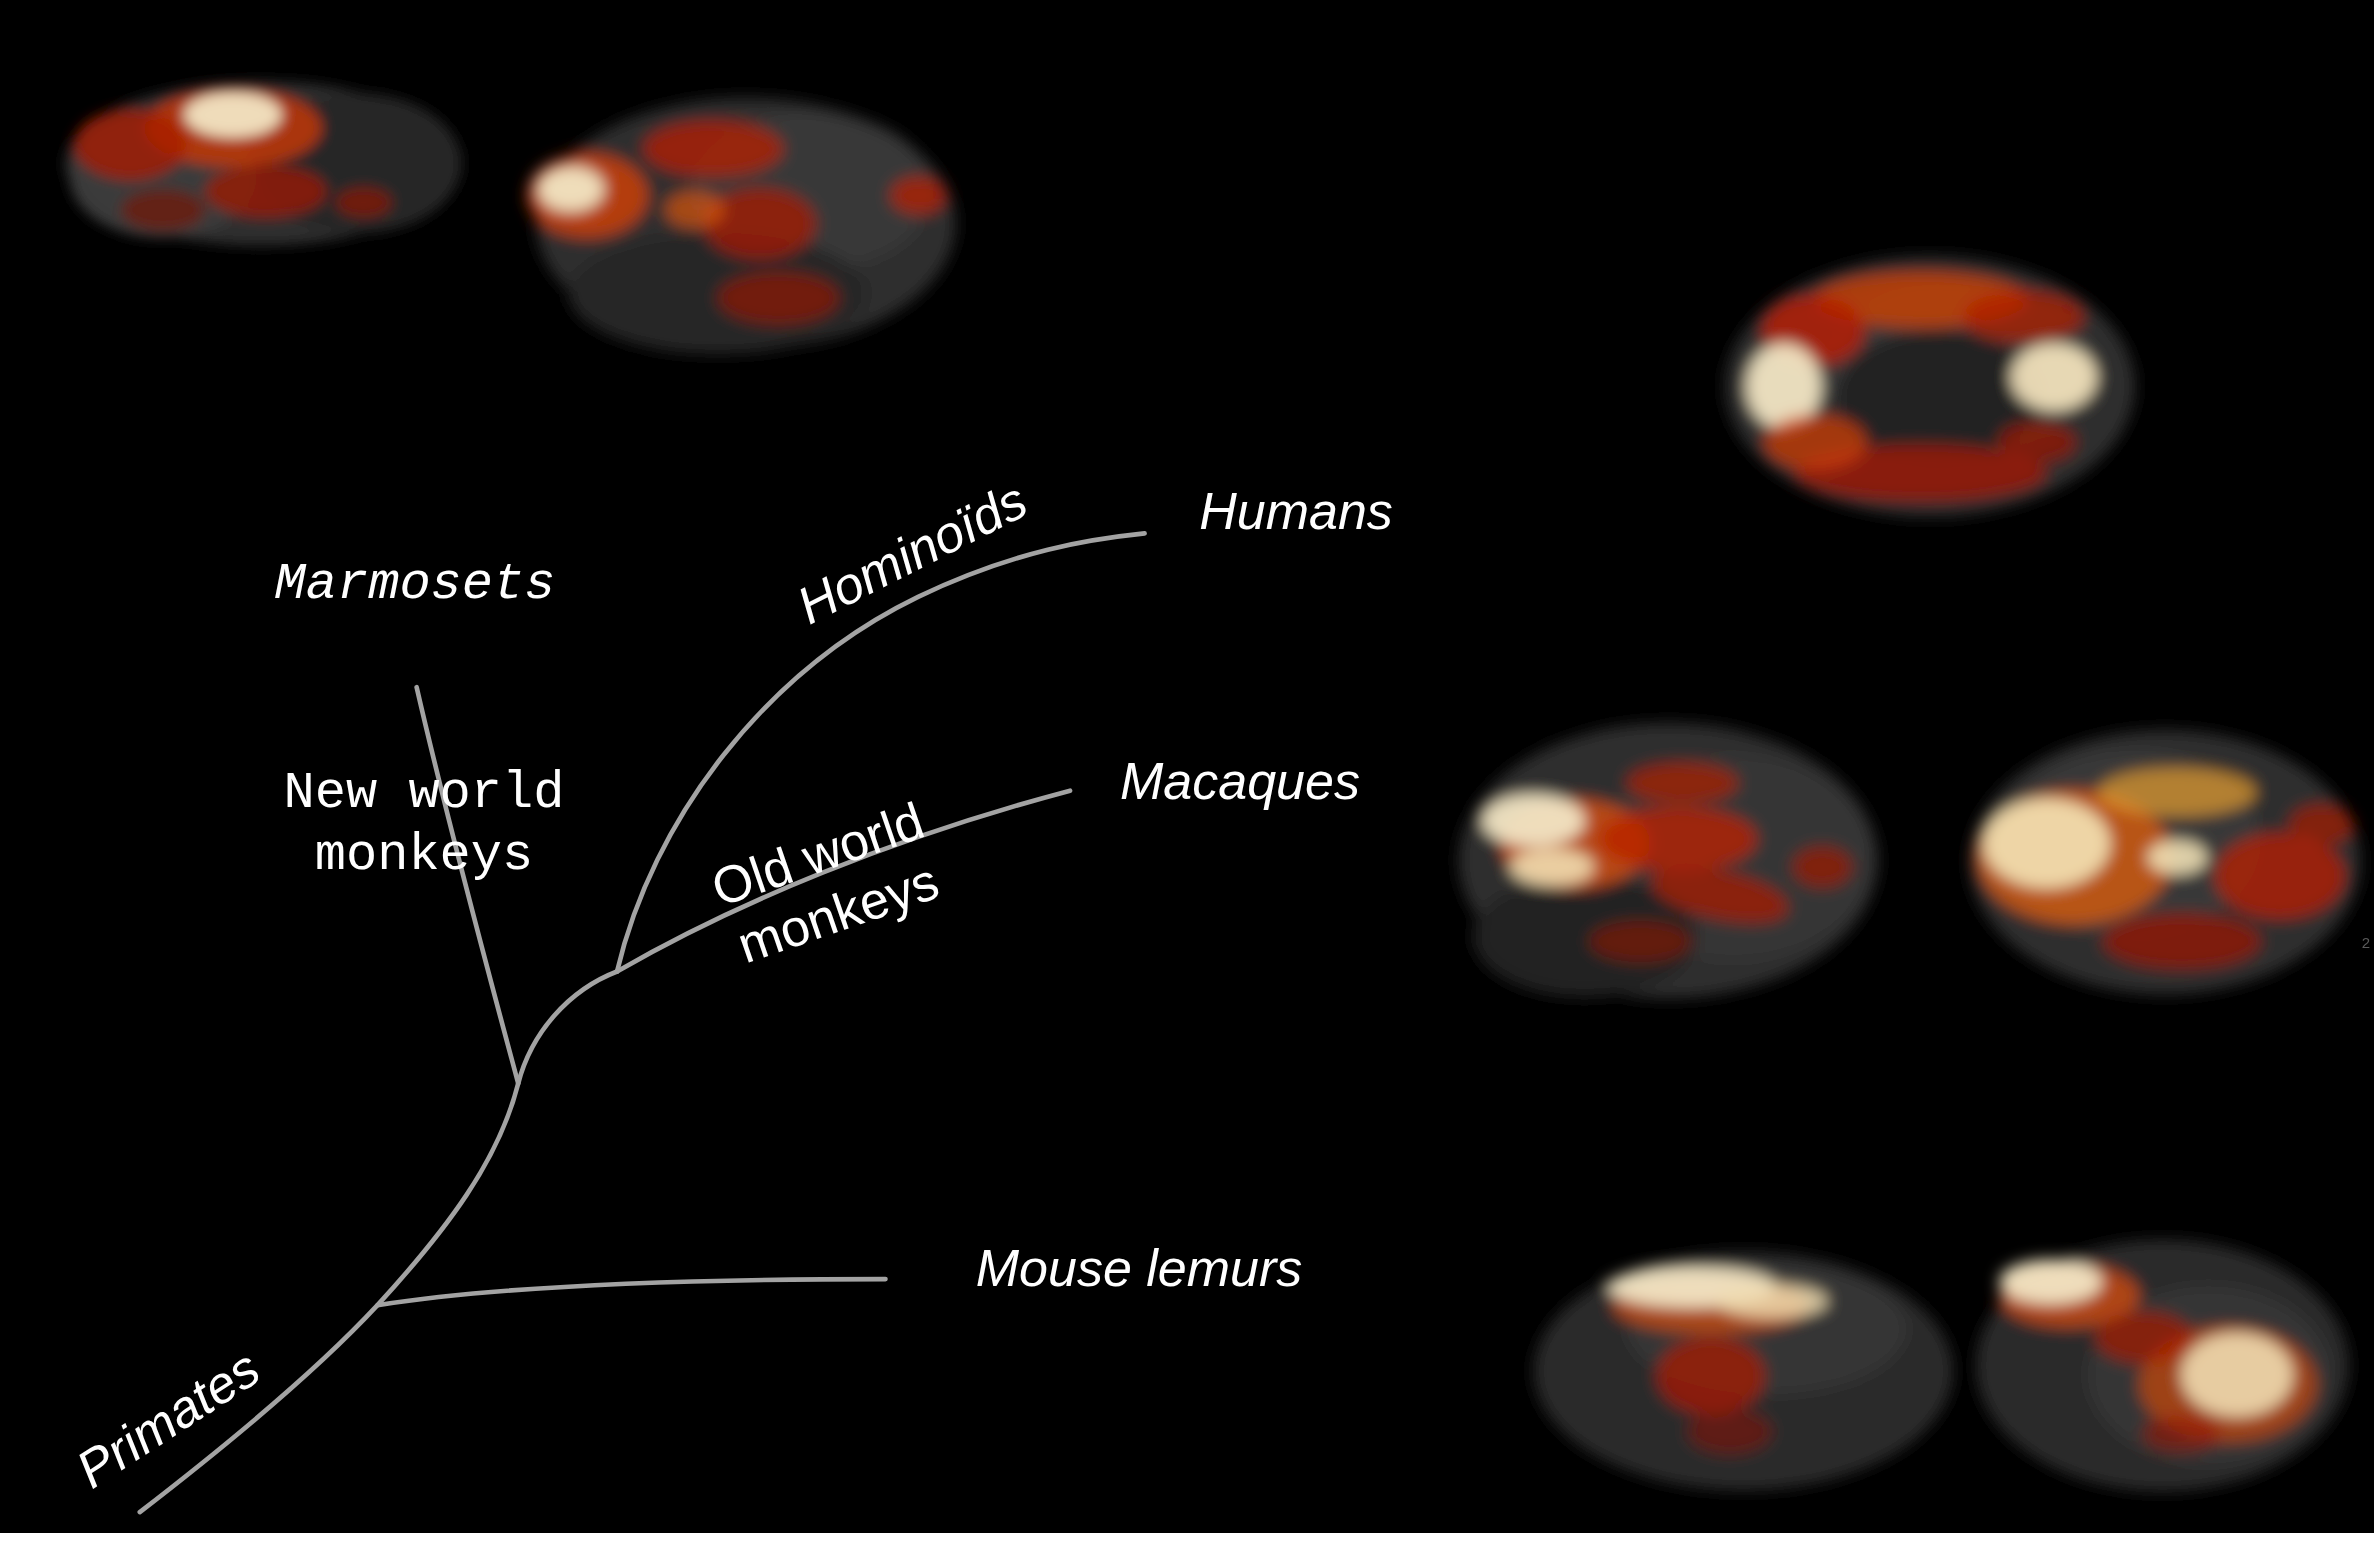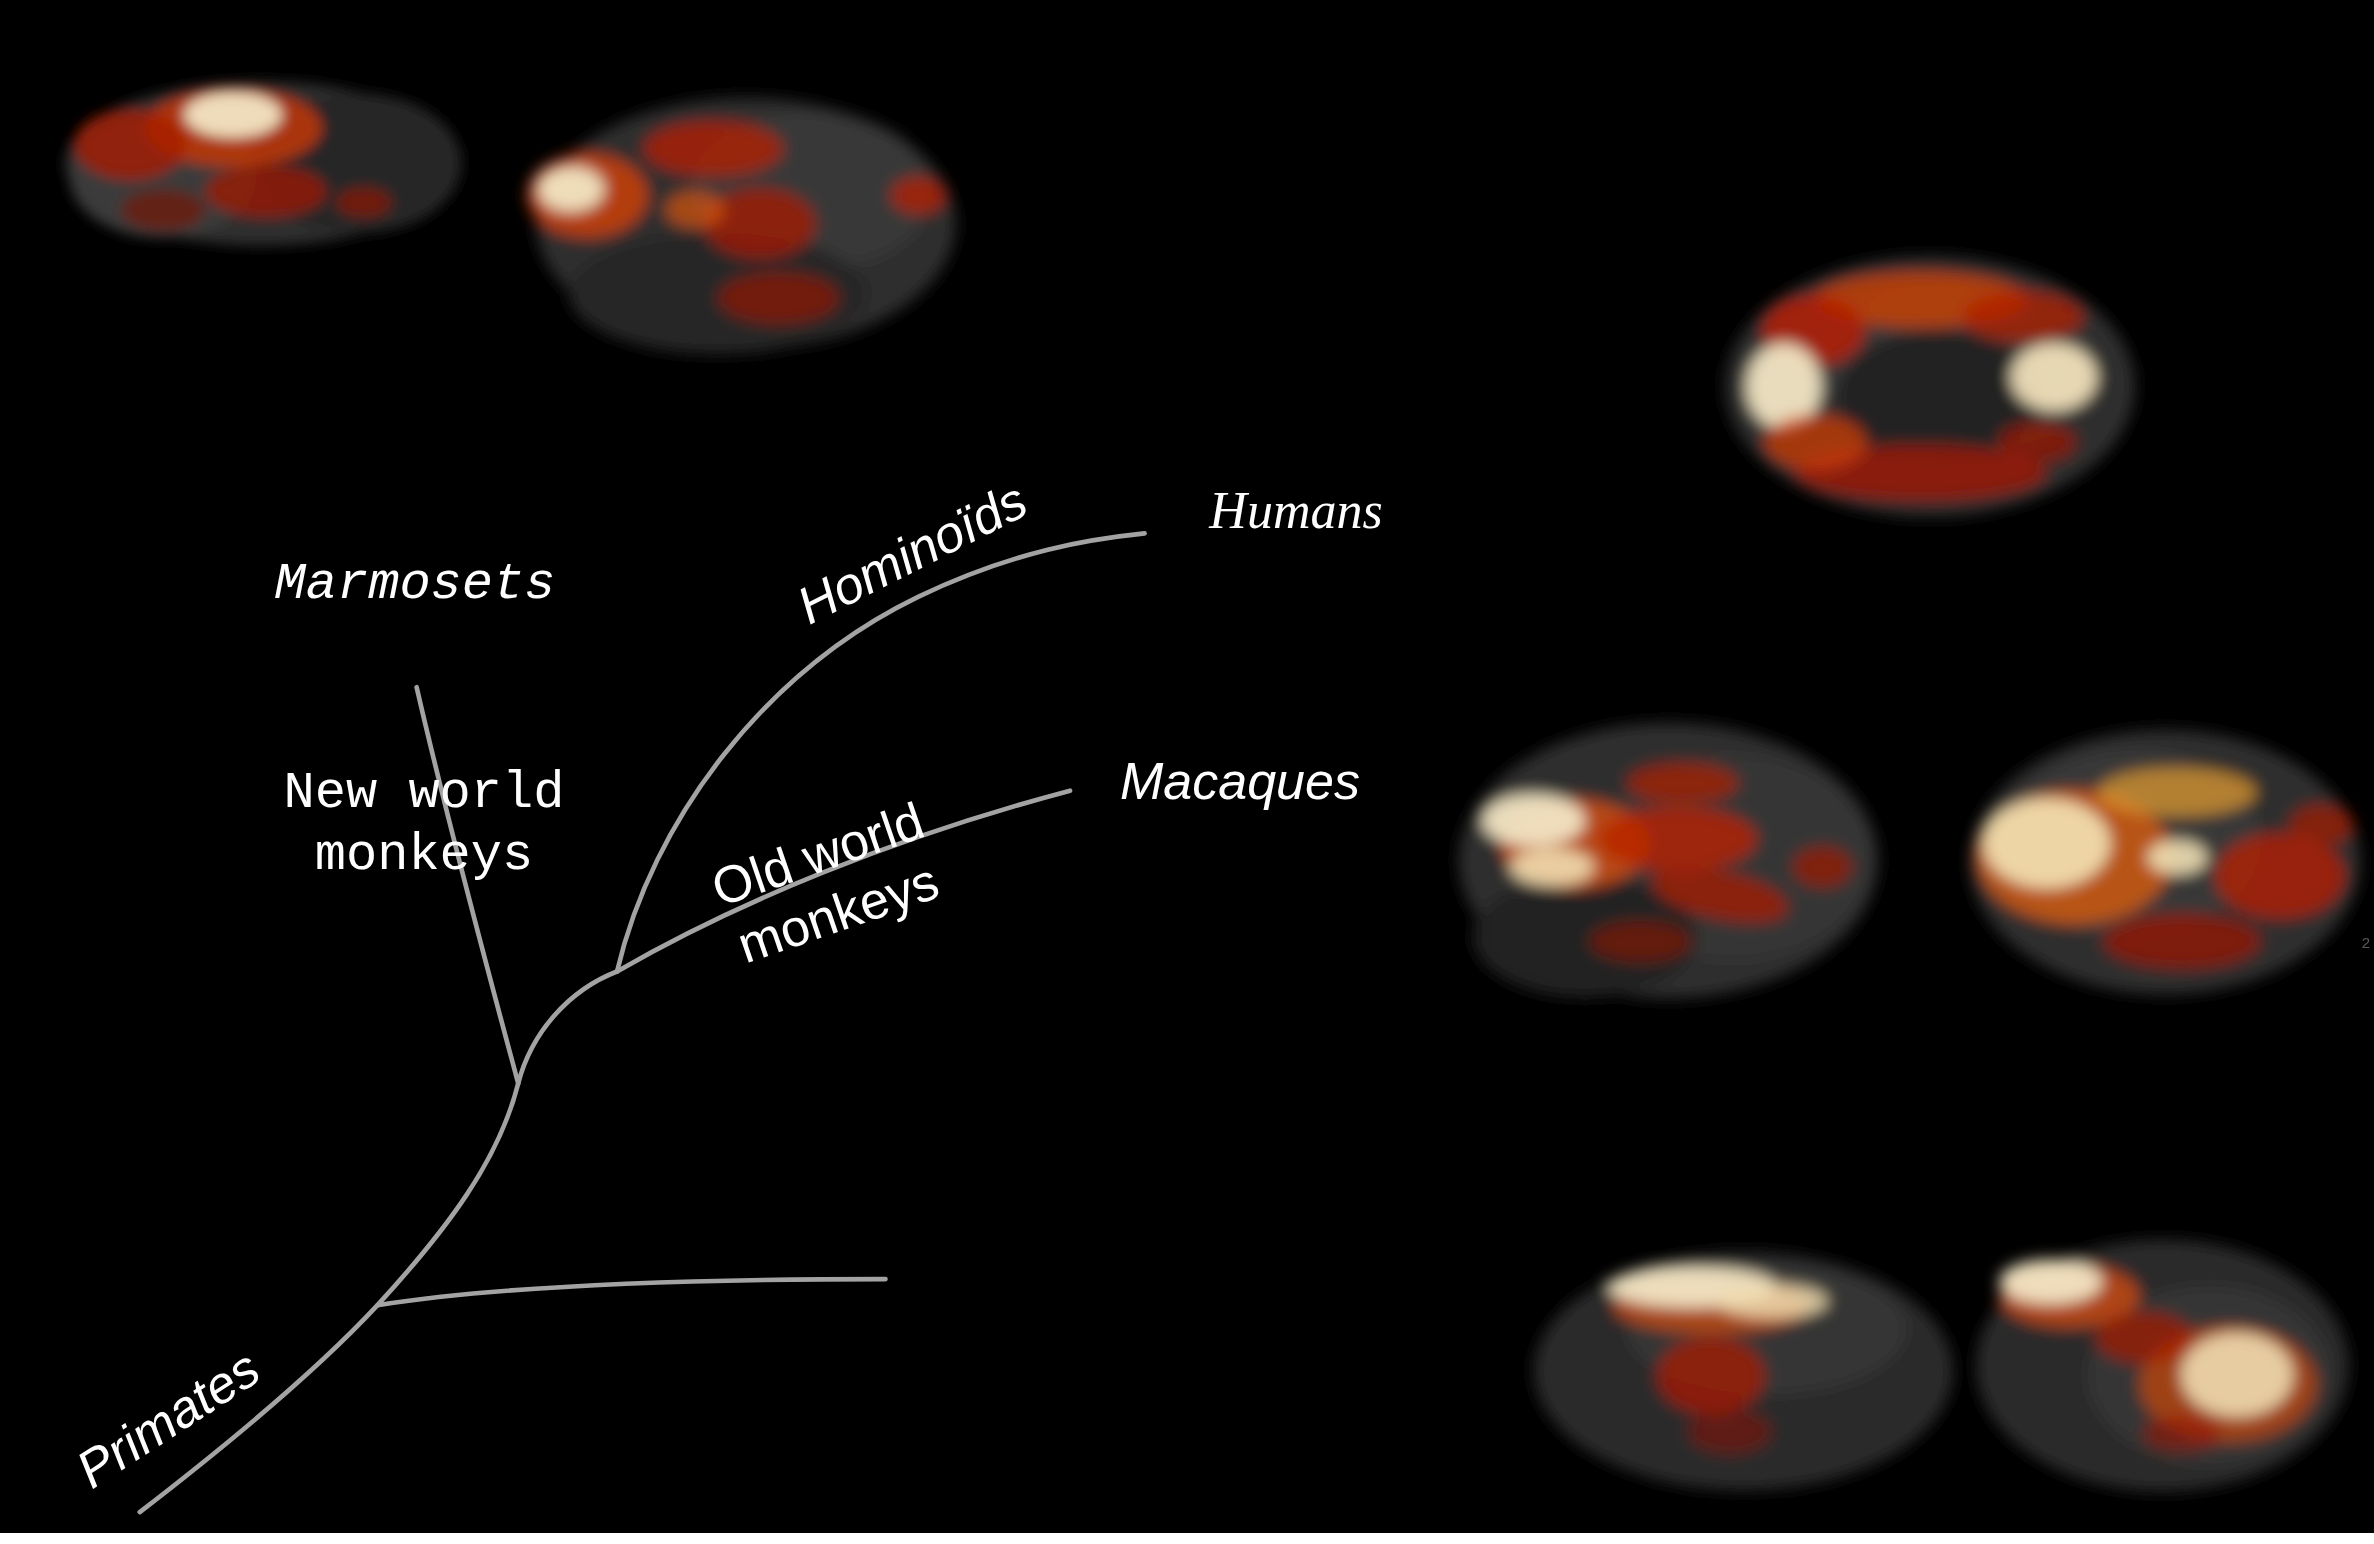--- a/index.html
+++ b/index.html
@@ -200,35 +200,36 @@
       <ellipse cx="295" cy="165" rx="60" ry="45" fill="#eedcb0" opacity="0.9"></ellipse>
       <ellipse cx="195" cy="125" rx="52" ry="28" fill="#a81b00" opacity="0.7"></ellipse>
       <ellipse cx="235" cy="228" rx="42" ry="20" fill="#961500" opacity="0.6"></ellipse>
     </g>
   </svg>
 
   <div class="label italic" style="left:415px;top:585px;font-family:Liberation Mono, monospace;">Marmosets</div>
 
   <div class="label italic" style="left:912px;top:553px;transform:translate(-50%,-50%) rotate(-27deg);">Hominoïds</div>
 
-  <div class="label italic" style="left:1296px;top:511px;font-family:Liberation Serif, serif;">Humans</div>
+  <div class="label italic" style="left:1296px;top:511px;">Humans</div>
 
   <div class="label" style="left:424px;top:825px;font-family:Liberation Mono, monospace;">
     <div>New world</div>
     <div>monkeys</div>
   </div>
 
   <div class="label" style="left:828px;top:884px;transform:translate(-50%,-50%) rotate(-19deg);">
     <div>Old world</div>
     <div>monkeys</div>
   </div>
 
   <div class="label italic" style="left:1240px;top:781px;">Macaques</div>
 
 
+  <div class="label italic" style="left:1139px;top:1268px;">Mouse lemurs</div>
 
   <div class="label italic" style="left:168px;top:1419px;transform:translate(-50%,-50%) rotate(-33deg);">Primates</div>
 
   <div class="edge-mark" style="left:2366px;top:942px;">2</div>
 
   <div class="bottom-bar"></div>
 
 </div>
 
 

